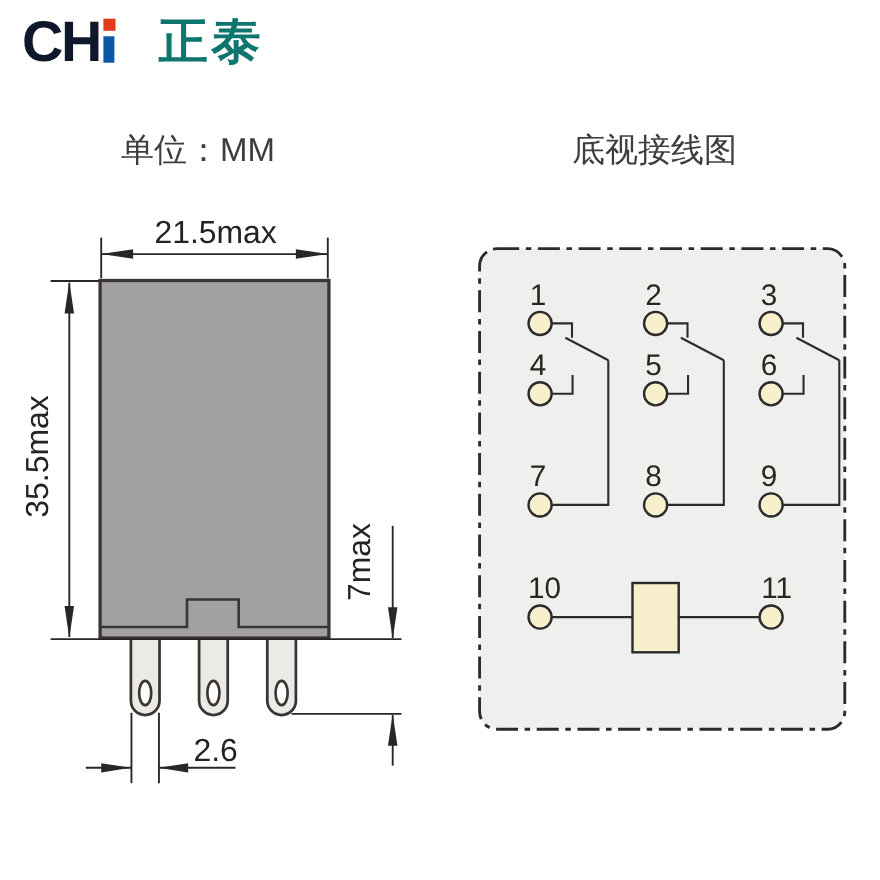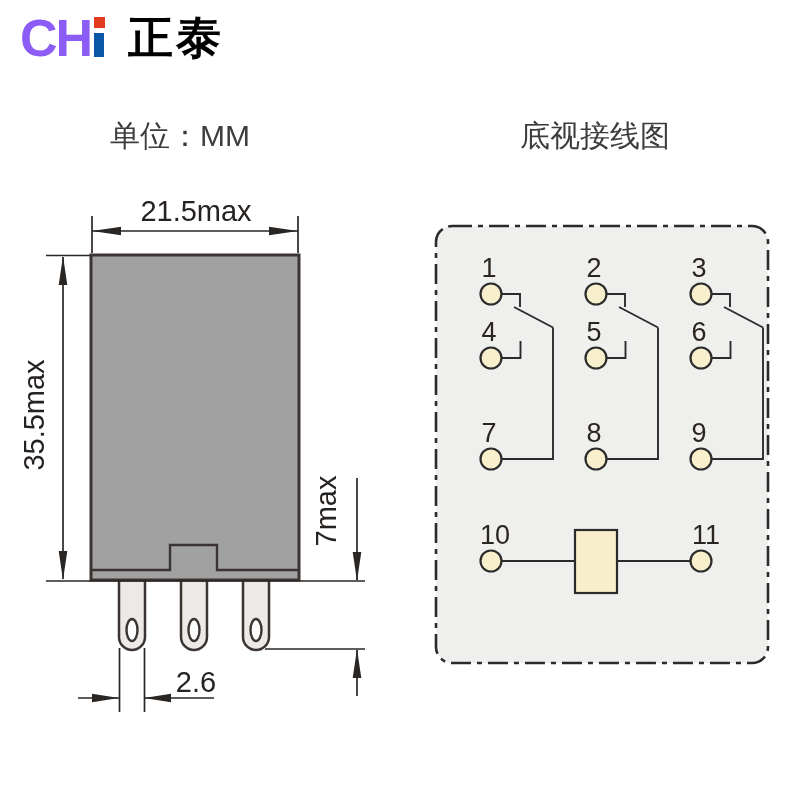--- a/index.html
+++ b/index.html
@@ -4,29 +4,29 @@
 <style>
   html,body{margin:0;padding:0;}
   body{
     width:800px;height:800px;position:relative;background:#ffffff;
     font-family:"Liberation Sans","DejaVu Sans",sans-serif;
     overflow:hidden;
   }
   
   .logo{position:absolute;left:20px;top:10px;height:52px;display:flex;align-items:flex-end;}
   .logo-latin{
-    font-size:52px;line-height:48px;font-weight:bold;color:#8b5cf6;
+    font-size:52px;line-height:48px;font-weight:bold;color:#0f172a;
     letter-spacing:-2px;
   }
   .logo-i{display:inline-block;position:relative;width:13px;height:48px;margin:0 3px;vertical-align:baseline;}
   .logo-i-dot{position:absolute;left:0;top:3px;width:11px;height:11px;background:#e23a1c;}
   .logo-i-stem{position:absolute;left:0;bottom:5px;width:10px;height:24px;background:#0b57a8;}
   .logo-cn{
-    font-size:45px;line-height:48px;font-weight:900;color:#000000;
-    margin-left:18px;letter-spacing:3px;white-space:nowrap;text-align:right;
+    font-size:45px;line-height:48px;font-weight:900;color:#0f766e;
+    margin-left:34px;letter-spacing:3px;white-space:nowrap;text-align:right;
   }
   
   .section-title{position:absolute;top:116px;font-size:30px;color:#3d3d3d;white-space:nowrap;}
   .title-left{left:110px;}
   .title-right{left:520px;}
   
   .stage{position:absolute;left:0;top:0;width:800px;height:800px;}
   svg text{font-family:"Liberation Sans","DejaVu Sans",sans-serif;fill:#262220;}
   .dim-text{font-size:29px;}
   .term-text{font-size:27px;fill:#2b2520;}

